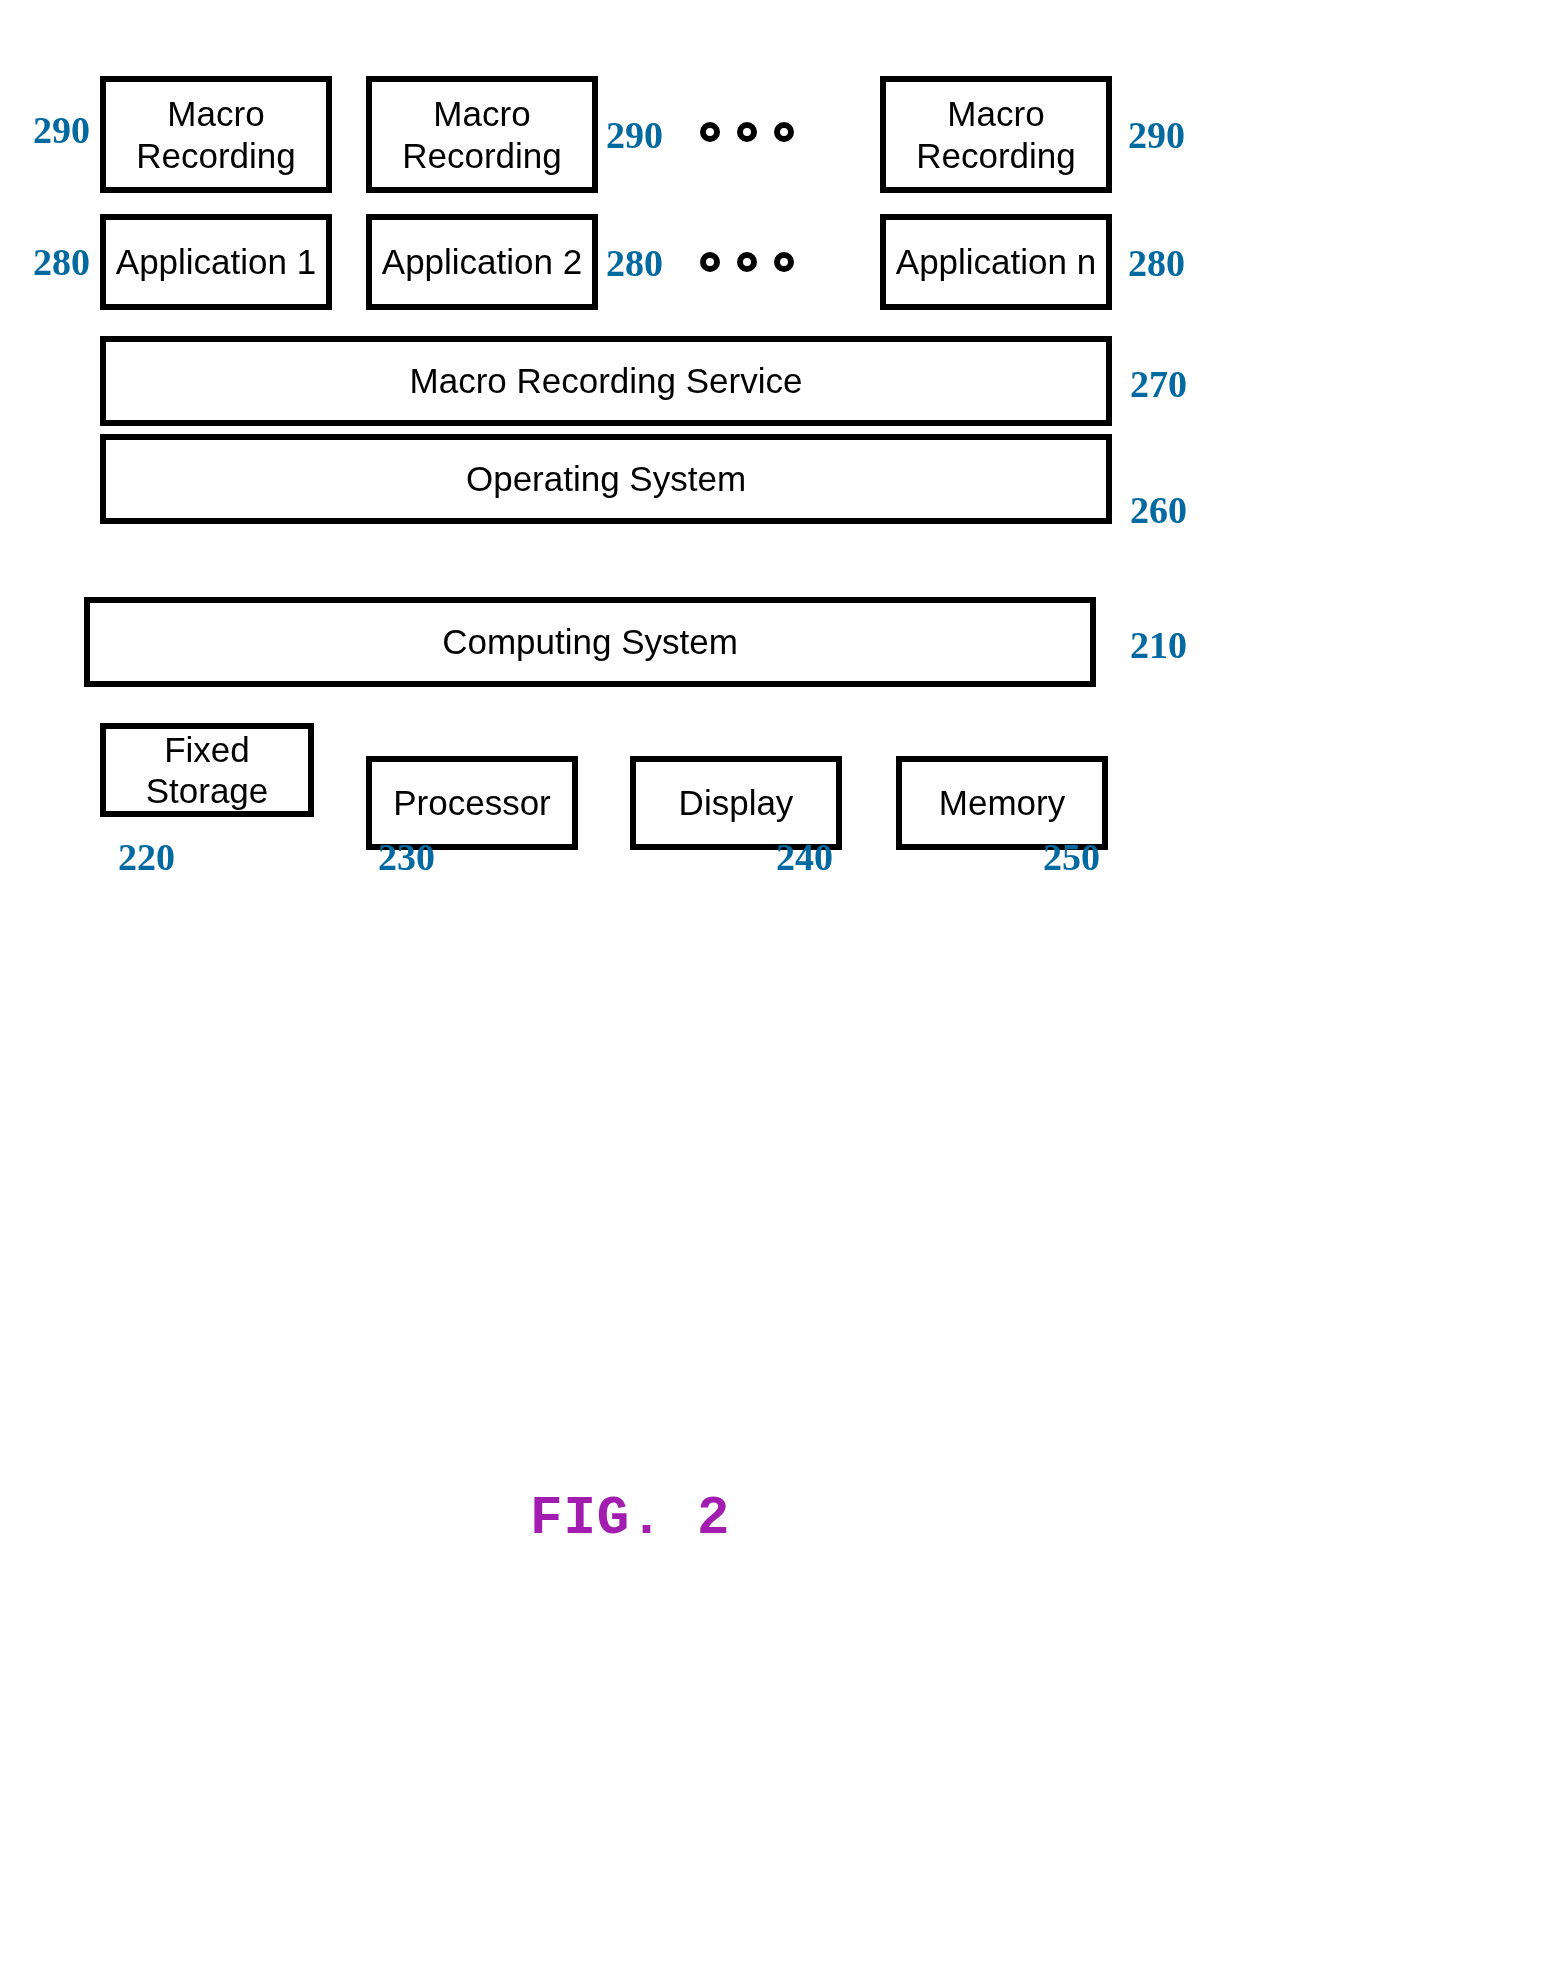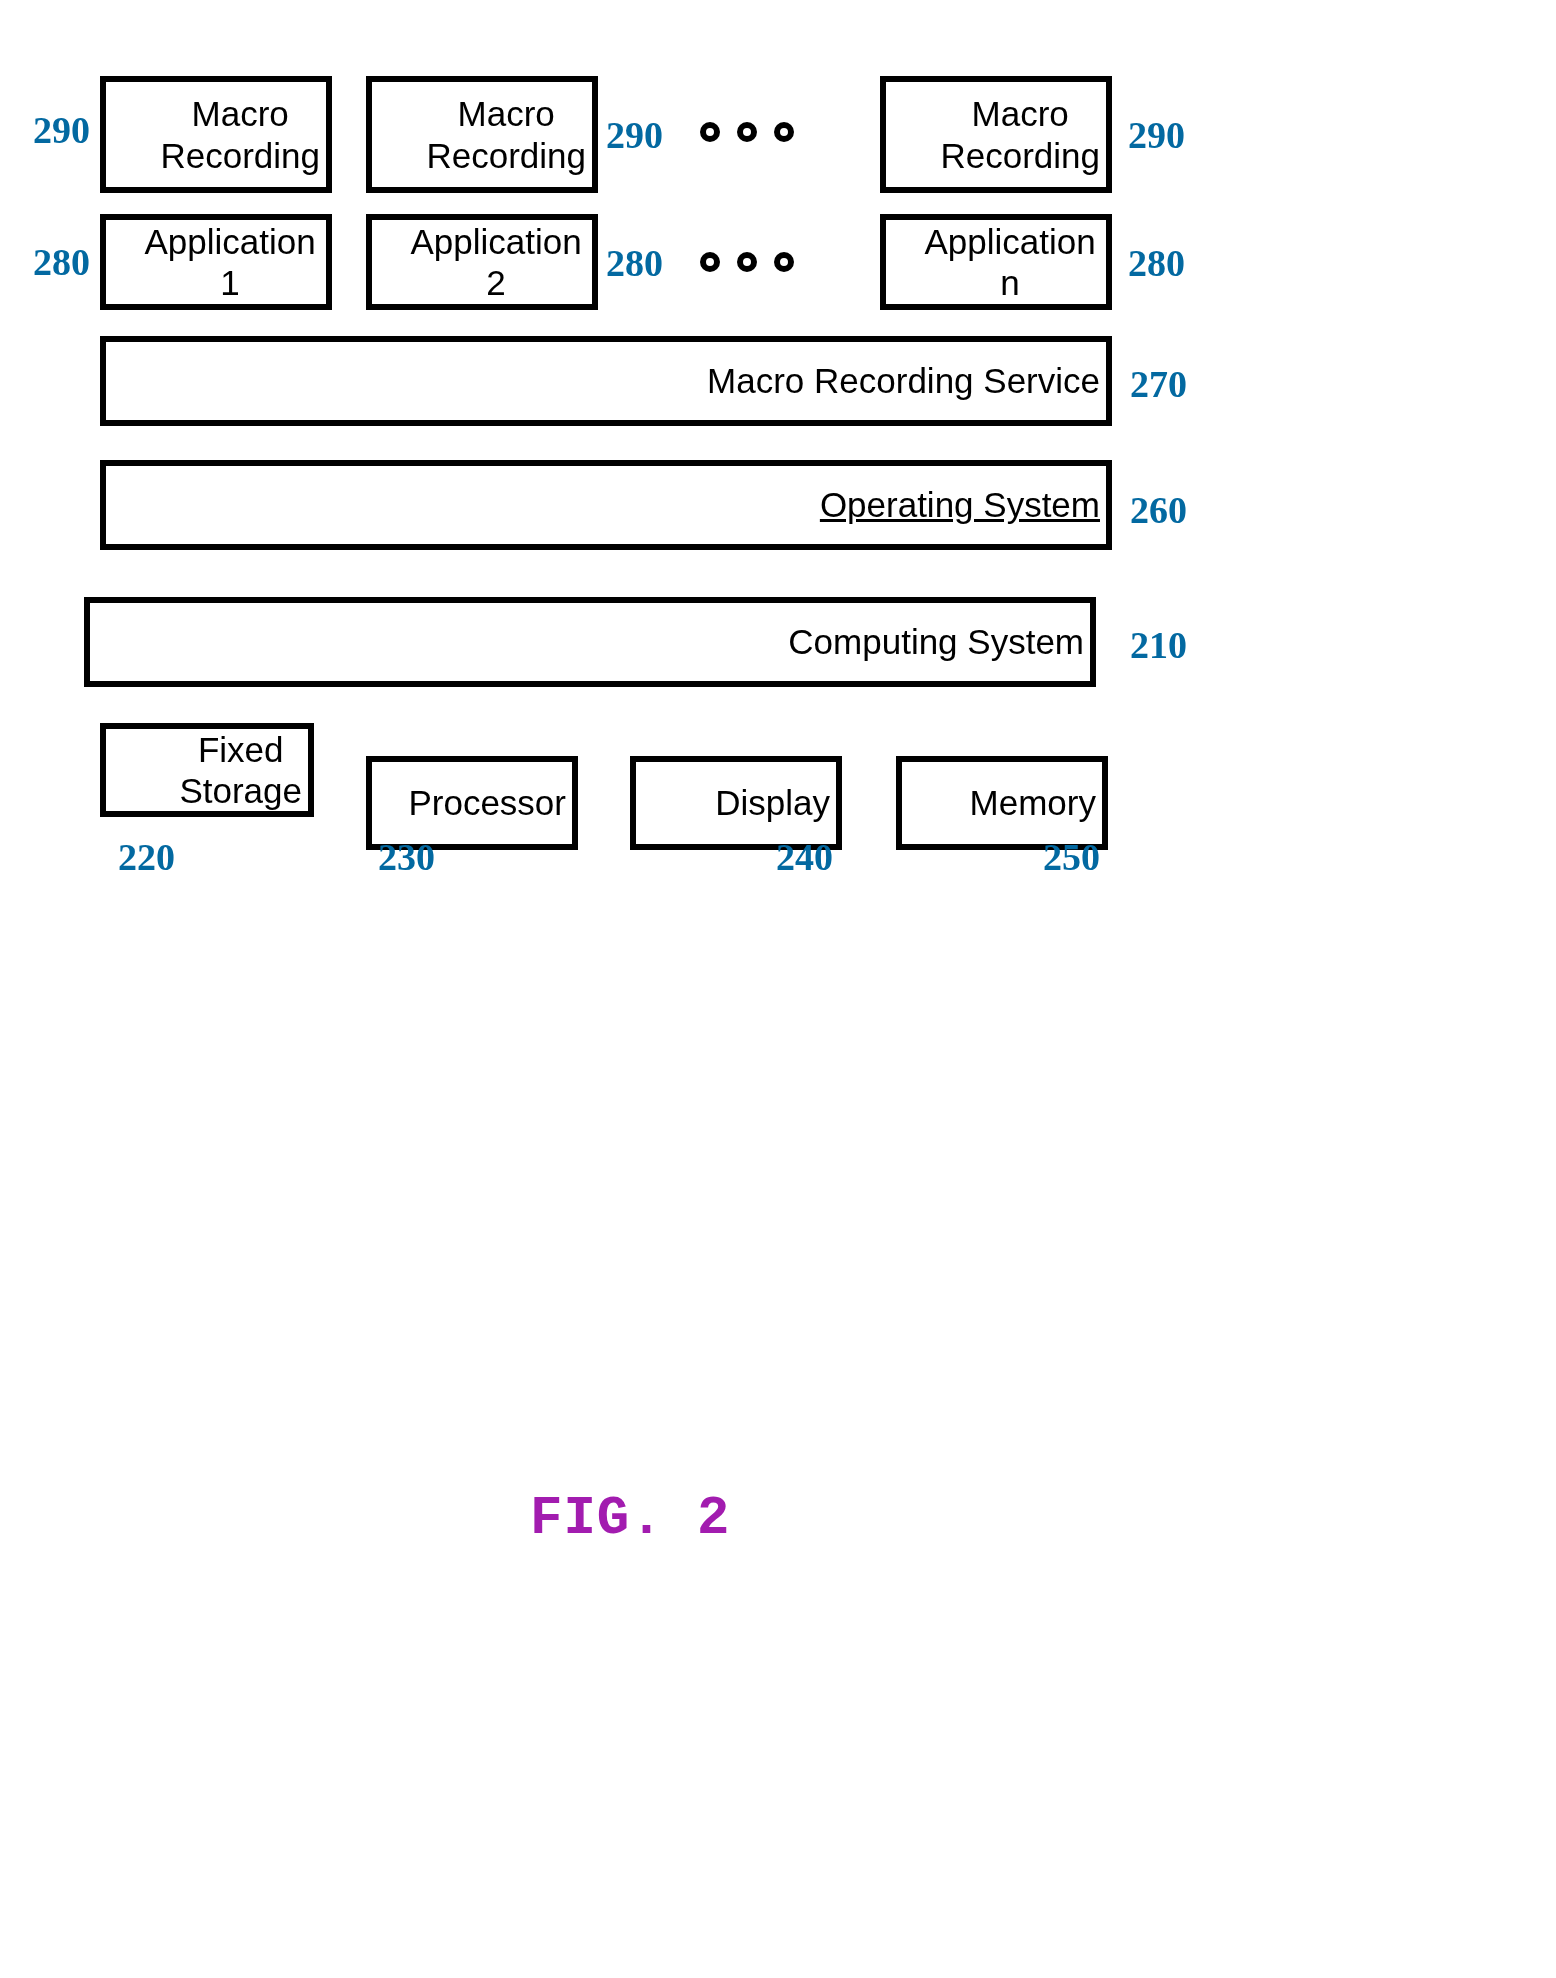--- a/index.html
+++ b/index.html
@@ -25,27 +25,26 @@
   }
 
   
   .node {
     position: absolute;
     box-sizing: border-box;
     background: #ffffff;
     border: 6px solid #000000;
     display: flex;
     align-items: center;
-    justify-content: flex-end;
+    justify-content: center;
     text-align: center;
     line-height: 1.18;
     font-size: 35px;
     font-family: "Liberation Sans", sans-serif;
     color: #000000;
-    padding-left: 28px;
   }
   .node .label-txt {
     display: block;
     padding: 0 6px;
     white-space: pre-line;
   }
 
   
   .ref {
     position: absolute;
@@ -145,21 +144,21 @@
     <span class="label-txt">Application n</span>
   </div>
 
   <div class="ref" style="left:1128px; top:241px;">280</div>
 
   <div class="node wide-bar" style="left:100px; top:336px;">
     <span class="label-txt">Macro Recording Service</span>
   </div>
   <div class="ref" style="left:1130px; top:362px;">270</div>
 
-  <div class="node wide-bar" style="left:100px; top:460px;text-decoration:underline;">
+  <div class="node wide-bar" style="left:100px; top:434px;">
     <span class="label-txt">Operating System</span>
   </div>
   <div class="ref" style="left:1130px; top:488px;">260</div>
 
   <div class="node wide-bar" style="left:84px; top:597px;">
     <span class="label-txt">Computing System</span>
   </div>
   <div class="ref" style="left:1130px; top:623px;">210</div>
 
   <div class="node comp-box" style="left:100px; top:723px;">

